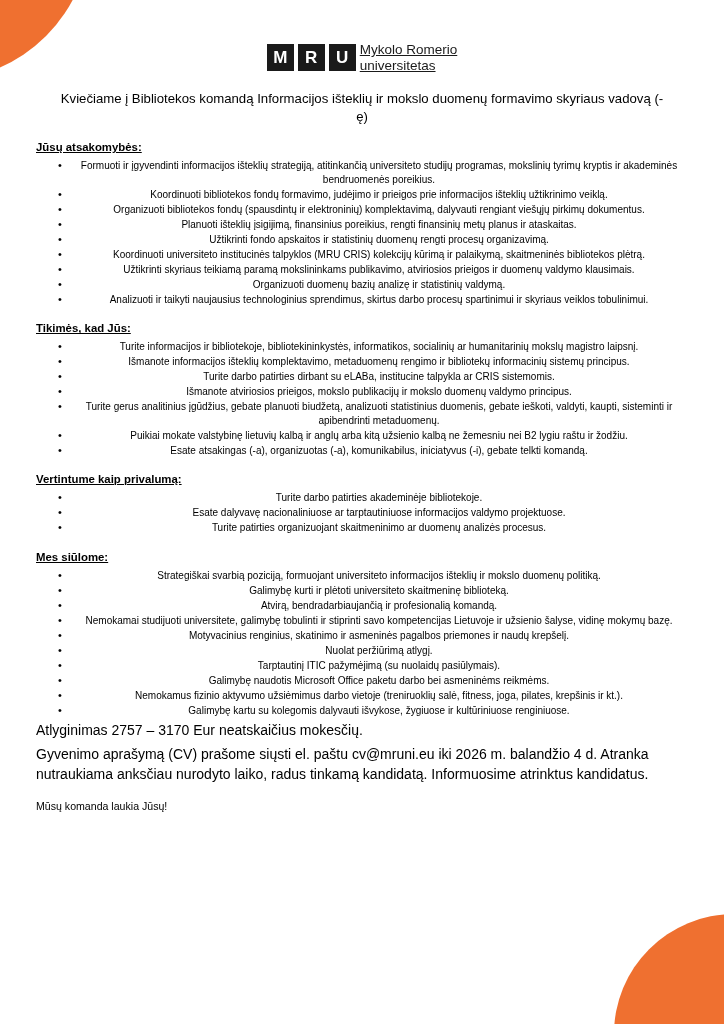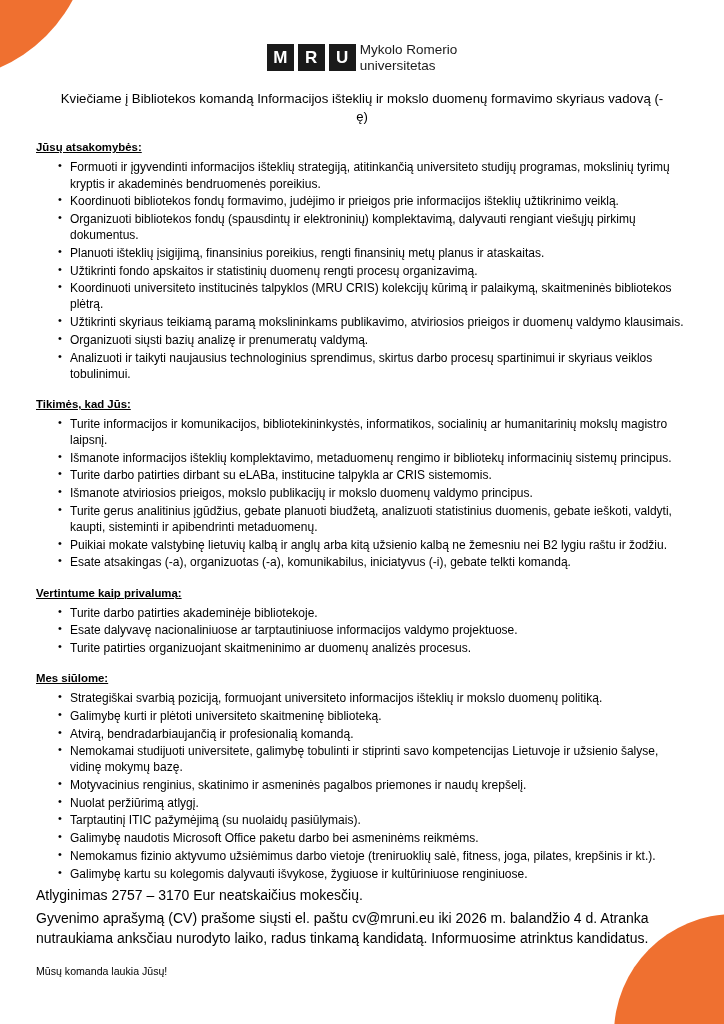--- a/index.html
+++ b/index.html
@@ -69,20 +69,21 @@
     display: flex;
     align-items: center;
     justify-content: center;
     letter-spacing: 0px;
   }
   .logo-text {
     margin-left: 4px;
     line-height: 1.18;
     font-size: 13.5px;
     color: #1a1a1a;
+    text-decoration: underline;
   }
   .logo-text .l1 { display:block; }
   .logo-text .l2 { display:block; }
 
   h1.doc-title {
     font-size: 13.2px;
     font-weight: normal;
     text-align: center;
     margin: 10px 56px 4px 56px;
     line-height: 1.35;
@@ -96,25 +97,26 @@
     margin-top: 16px;
     margin-bottom: 6px;
     text-decoration: underline;
   }
   ul.bullets {
     margin: 0 0 0 0;
     padding-left: 24px;
     list-style: none;
   }
   ul.bullets li {
-    font-size: 12px;
+    font-size: 10px;
     line-height: 1.35;
     margin-bottom: 1.5px;
     position: relative;
     padding-left: 10px;
+    text-align: center;
   }
   ul.bullets li:before {
     content: "\2022";
     position: absolute;
     left: -2px;
     top: -1px;
     font-size: 11px;
   }
   p.para {
     font-size: 14px;
@@ -154,29 +156,29 @@
     <div class="section">
       <div class="section-head">Jūsų atsakomybės:</div>
       <ul class="bullets">
         <li>Formuoti ir įgyvendinti informacijos išteklių strategiją, atitinkančią universiteto studijų programas, mokslinių tyrimų kryptis ir akademinės bendruomenės poreikius.</li>
         <li>Koordinuoti bibliotekos fondų formavimo, judėjimo ir prieigos prie informacijos išteklių užtikrinimo veiklą.</li>
         <li>Organizuoti bibliotekos fondų (spausdintų ir elektroninių) komplektavimą, dalyvauti rengiant viešųjų pirkimų dokumentus.</li>
         <li>Planuoti išteklių įsigijimą, finansinius poreikius, rengti finansinių metų planus ir ataskaitas.</li>
         <li>Užtikrinti fondo apskaitos ir statistinių duomenų rengti procesų organizavimą.</li>
         <li>Koordinuoti universiteto institucinės talpyklos (MRU CRIS) kolekcijų kūrimą ir palaikymą, skaitmeninės bibliotekos plėtrą.</li>
         <li>Užtikrinti skyriaus teikiamą paramą mokslininkams publikavimo, atviriosios prieigos ir duomenų valdymo klausimais.</li>
-        <li>Organizuoti siųsti bazių analizę ir prenumeratų valdymą.</li>
+        <li>Organizuoti duomenų bazių analizę ir statistinių valdymą.</li>
         <li>Analizuoti ir taikyti naujausius technologinius sprendimus, skirtus darbo procesų spartinimui ir skyriaus veiklos tobulinimui.</li>
       </ul>
     </div>
 
     <div class="section">
       <div class="section-head">Tikimės, kad Jūs:</div>
       <ul class="bullets">
-        <li>Turite informacijos ir komunikacijos, bibliotekininkystės, informatikos, socialinių ar humanitarinių mokslų magistro laipsnį.</li>
+        <li>Turite informacijos ir bibliotekoje, bibliotekininkystės, informatikos, socialinių ar humanitarinių mokslų magistro laipsnį.</li>
         <li>Išmanote informacijos išteklių komplektavimo, metaduomenų rengimo ir bibliotekų informacinių sistemų principus.</li>
         <li>Turite darbo patirties dirbant su eLABa, institucine talpykla ar CRIS sistemomis.</li>
         <li>Išmanote atviriosios prieigos, mokslo publikacijų ir mokslo duomenų valdymo principus.</li>
         <li>Turite gerus analitinius įgūdžius, gebate planuoti biudžetą, analizuoti statistinius duomenis, gebate ieškoti, valdyti, kaupti, sisteminti ir apibendrinti metaduomenų.</li>
         <li>Puikiai mokate valstybinę lietuvių kalbą ir anglų arba kitą užsienio kalbą ne žemesniu nei B2 lygiu raštu ir žodžiu.</li>
         <li>Esate atsakingas (-a), organizuotas (-a), komunikabilus, iniciatyvus (-i), gebate telkti komandą.</li>
       </ul>
     </div>
 
     <div class="section">

